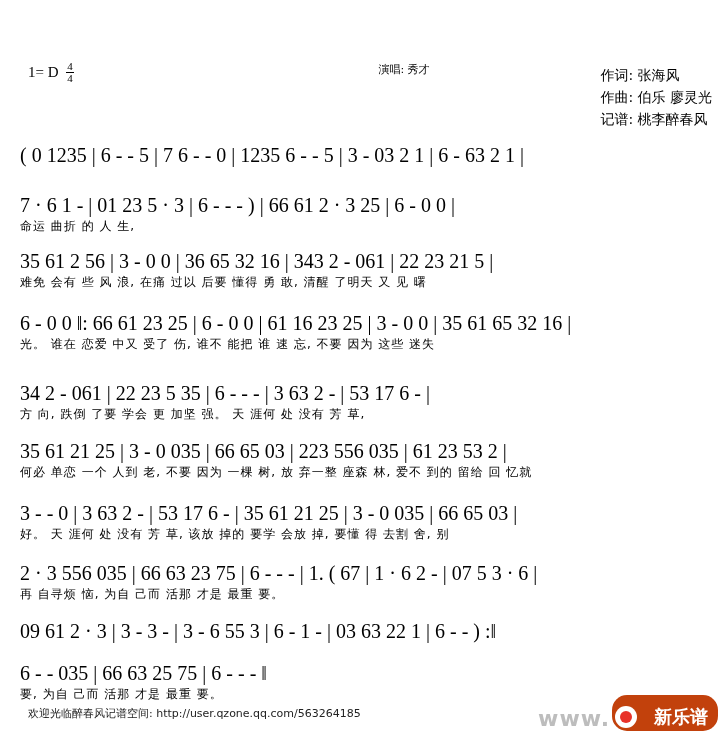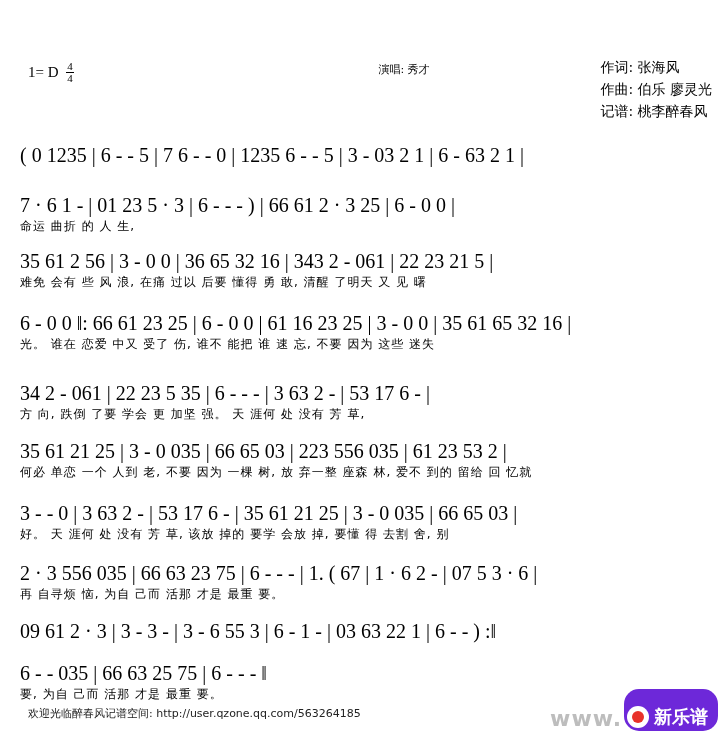--- a/index.html
+++ b/index.html
@@ -40,21 +40,21 @@
     line-height:1.0;
     text-align:center;
     margin-left:4px;
     position:relative;
     top:-1px;
   }
   .keysig .frac .num{display:block;border-bottom:1px solid #000;padding:0 1px;}
   .keysig .frac .den{display:block;padding:0 1px;}
 
   .credits{
-    position:absolute;top:56px;right:16px;
+    position:absolute;top:64px;right:16px;
     font-family:"DejaVu Sans", sans-serif;
     font-size:14px;
     line-height:22px;
     text-align:left;
   }
 
   
   .line{
     position:absolute;
     left:20px;width:692px;
@@ -87,24 +87,25 @@
     display:flex;align-items:flex-end;
   }
   .wm-text{
     font-family:"DejaVu Sans", sans-serif;
     font-size:22px;font-weight:bold;color:#bdbdbd;
     letter-spacing:1px;
     margin-right:2px;
   }
   .wm-badge{
     display:flex;align-items:center;
-    background:#6d28d9;
+    background:#c2410c;
     border-radius:15px;
-    padding:16px 10px 2px 3px;
+    padding:10px 10px 2px 3px;
     color:#fff;
+    gap:12px;
   }
   .wm-circle{
     width:22px;height:22px;border-radius:50%;
     background:#fff;
     margin-right:5px;
     position:relative;
   }
   .wm-circle:after{
     content:"";
     position:absolute;left:5px;top:5px;

